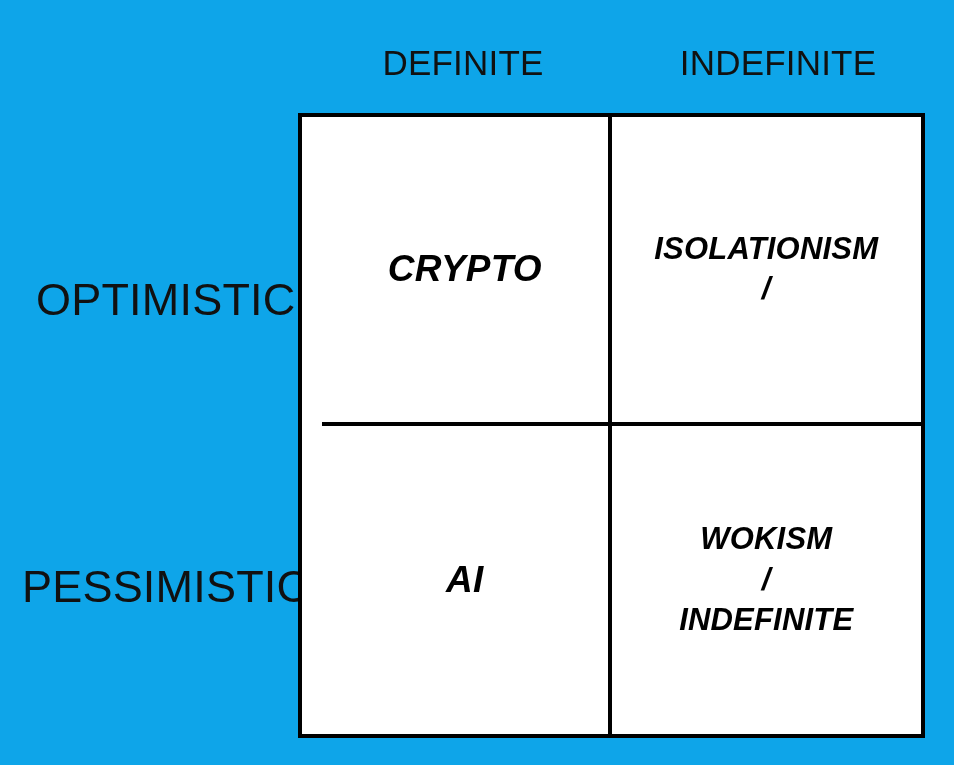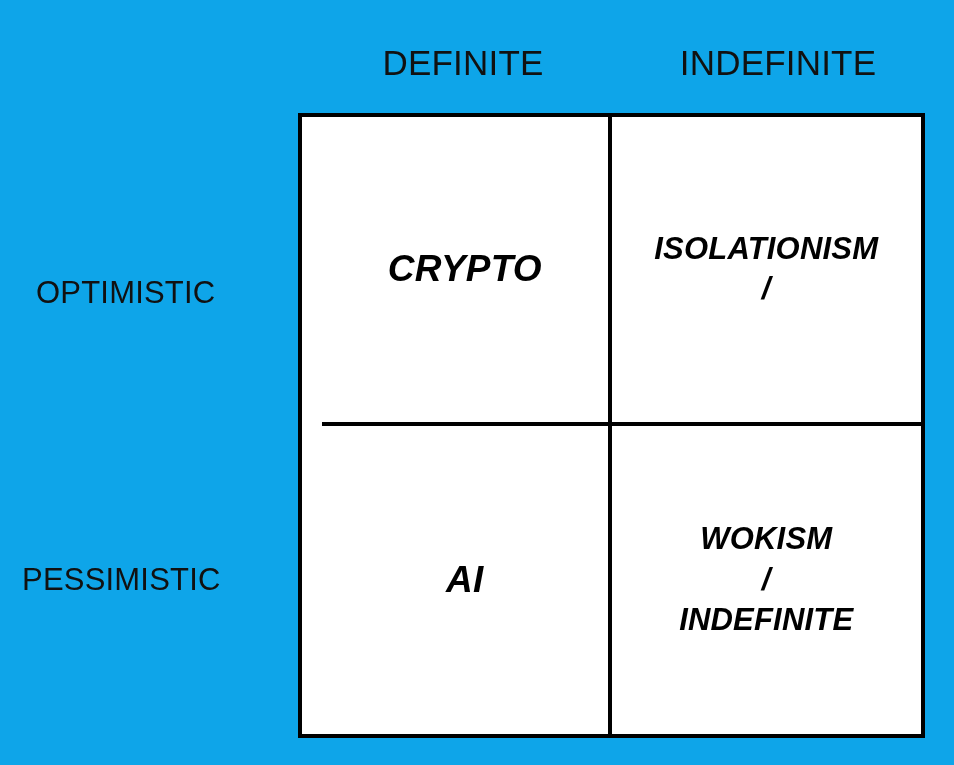--- a/index.html
+++ b/index.html
@@ -42,21 +42,21 @@
   }
   #col-header-indefinite {
     left: 613px;
     width: 330px;
     top: 45px;
   }
 
   
   .row-label {
     position: absolute;
-    font-size: 31px;
+    font-size: 45px;
     font-weight: 400;
     letter-spacing: 0.2px;
     line-height: 1;
     white-space: nowrap;
     text-align: right;
     color: #111111;
   }
   #row-label-optimistic {
     left: 36px;
     top: 277px;

